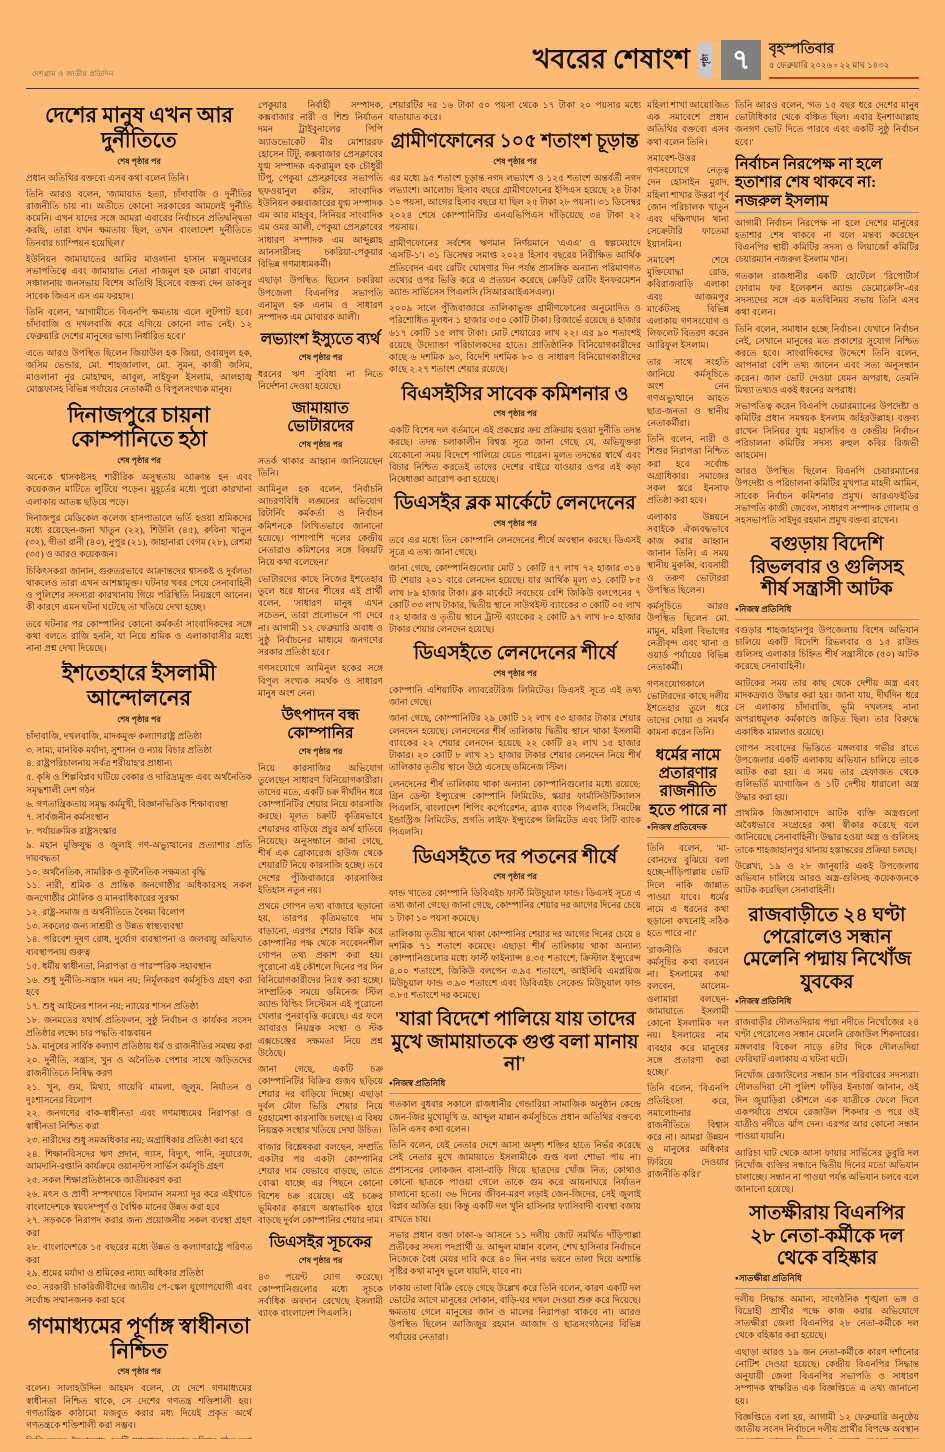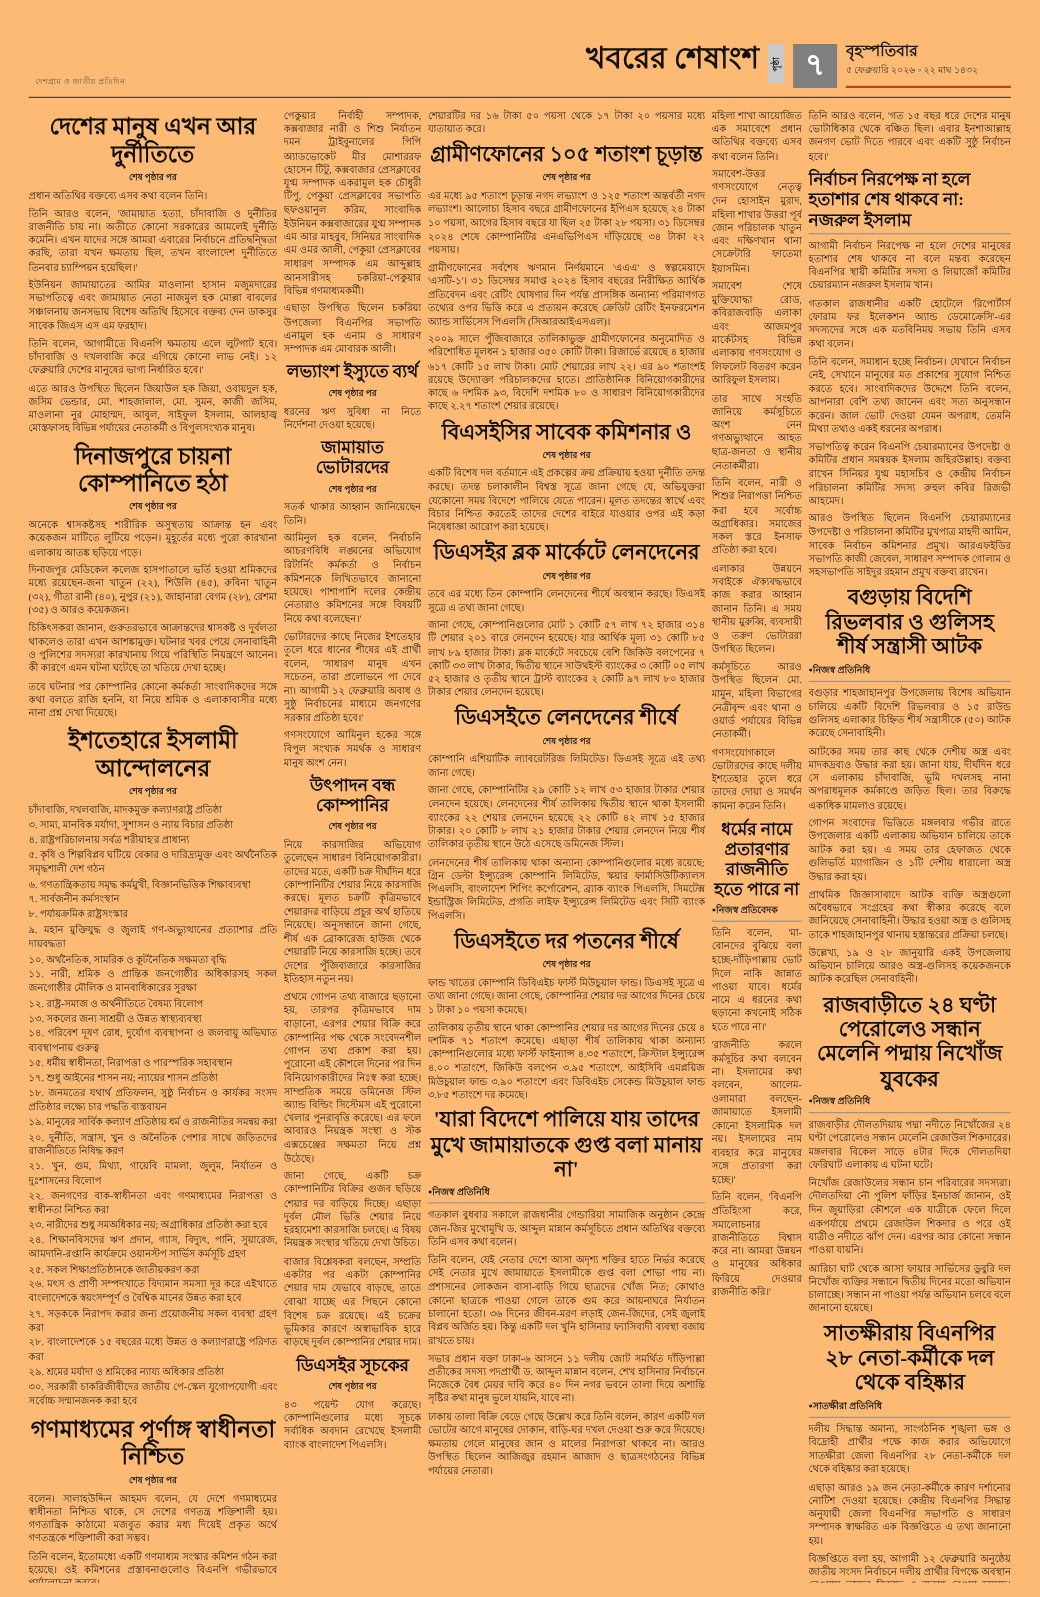--- a/index.html
+++ b/index.html
@@ -9,21 +9,21 @@
     font-family:"Liberation Serif","DejaVu Serif",serif;
   }
   
   header{display:flex;align-items:flex-end;justify-content:space-between;height:68px;}
   .masthead-block{display:flex;flex-direction:column;justify-content:flex-end;}
   .tagline{font-size:7px;color:#555;margin-left:6px;letter-spacing:.5px;}
   .masthead-title{
     font-size:36px;font-weight:800;line-height:1;letter-spacing:1px;color:#0d0d0d;
     font-family:"Liberation Serif","DejaVu Serif",serif;
   }
-  .header-right{display:flex;gap:8px;}
+  .header-right{display:flex;align-items:center;gap:8px;}
   .section-title{font-size:27px;font-weight:800;color:#111;line-height:1;padding-bottom:2px;}
   .page-word-box{
     width:15px;height:36px;background:#c9c9c9;display:flex;align-items:center;justify-content:center;
   }
   .page-word{
     writing-mode:vertical-rl;transform:rotate(180deg);font-size:8px;font-weight:bold;color:#222;
   }
   .page-num-box{
     width:40px;height:40px;background:#7f7f7f;color:#ffffff;font-size:28px;font-weight:800;
     display:flex;align-items:center;justify-content:center;line-height:1;
@@ -108,20 +108,21 @@
           <div class="li-item">৬. গণতান্ত্রিকতায় সমৃদ্ধ কর্মমুখী, বিজ্ঞানভিত্তিক শিক্ষাব্যবস্থা</div>
           <div class="li-item">৭. সার্বজনীন কর্মসংস্থান</div>
           <div class="li-item">৮. পর্যায়ক্রমিক রাষ্ট্রসংস্কার</div>
           <div class="li-item">৯. মহান মুক্তিযুদ্ধ ও জুলাই গণ-অভ্যুত্থানের প্রত্যাশার প্রতি দায়বদ্ধতা</div>
           <div class="li-item">১০. অর্থনৈতিক, সামরিক ও কূটনৈতিক সক্ষমতা বৃদ্ধি</div>
           <div class="li-item">১১. নারী, শ্রমিক ও প্রান্তিক জনগোষ্ঠীর অধিকারসহ সকল জনগোষ্ঠীর মৌলিক ও মানবাধিকারের সুরক্ষা</div>
           <div class="li-item">১২. রাষ্ট্র-সমাজ ও অর্থনীতিতে বৈষম্য বিলোপ</div>
           <div class="li-item">১৩. সকলের জন্য সাশ্রয়ী ও উন্নত স্বাস্থ্যব্যবস্থা</div>
           <div class="li-item">১৪. পরিবেশ দূষণ রোধ, দুর্যোগ ব্যবস্থাপনা ও জলবায়ু অভিঘাত ব্যবস্থাপনায় গুরুত্ব</div>
           <div class="li-item">১৫. ধর্মীয় স্বাধীনতা, নিরাপত্তা ও পারস্পরিক সহাবস্থান</div>
+          <div class="li-item">১৬. শুধু দুর্নীতি-সন্ত্রাস দমন নয়; নির্মূলকরণ কর্মসূচিও গ্রহণ করা হবে</div>
           <div class="li-item">১৭. শুধু আইনের শাসন নয়; ন্যায়ের শাসন প্রতিষ্ঠা</div>
           <div class="li-item">১৮. জনমতের যথার্থ প্রতিফলন, সুষ্ঠু নির্বাচন ও কার্যকর সংসদ প্রতিষ্ঠার লক্ষ্যে চার পদ্ধতি বাস্তবায়ন</div>
           <div class="li-item">১৯. মানুষের সার্বিক কল্যাণ প্রতিষ্ঠায় ধর্ম ও রাজনীতির সমন্বয় করা</div>
           <div class="li-item">২০. দুর্নীতি, সন্ত্রাস, খুন ও অনৈতিক পেশার সাথে জড়িতদের রাজনীতিতে নিষিদ্ধ করণ</div>
           <div class="li-item">২১. খুন, গুম, মিথ্যা, গায়েবি মামলা, জুলুম, নির্যাতন ও দুঃশাসনের বিলোপ</div>
           <div class="li-item">২২. জনগণের বাক-স্বাধীনতা এবং গণমাধ্যমের নিরাপত্তা ও স্বাধীনতা নিশ্চিত করা</div>
           <div class="li-item">২৩. নারীদের শুধু সমঅধিকার নয়; অগ্রাধিকার প্রতিষ্ঠা করা হবে</div>
           <div class="li-item">২৪. শিক্ষানবিসদের ঋণ প্রদান, গ্যাস, বিদ্যুৎ, পানি, সুয়ারেজ, আমদানি-রপ্তানি কার্যক্রমে ওয়ানস্টপ সার্ভিস কর্মসূচি গ্রহণ</div>
           <div class="li-item">২৫. সকল শিক্ষাপ্রতিষ্ঠানকে জাতীয়করণ করা</div>
           <div class="li-item">২৬. মৎস ও প্রাণী সম্পদখাতে বিদ্যমান সমস্যা দূর করে এইখাতে বাংলাদেশকে স্বয়ংসম্পূর্ণ ও বৈশ্বিক মানের উন্নত করা হবে</div>

